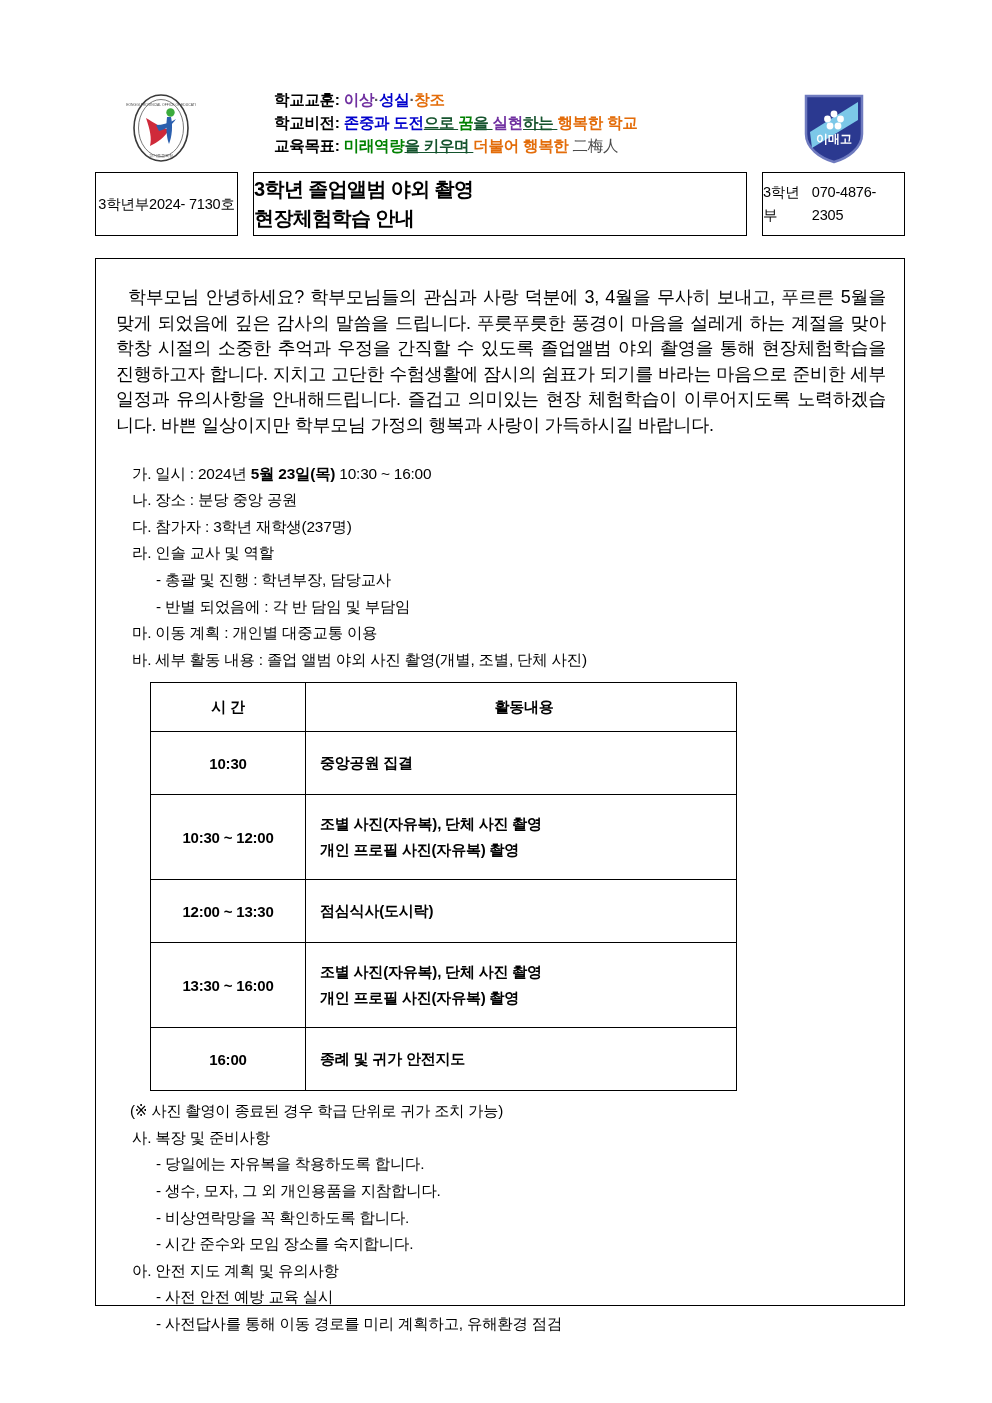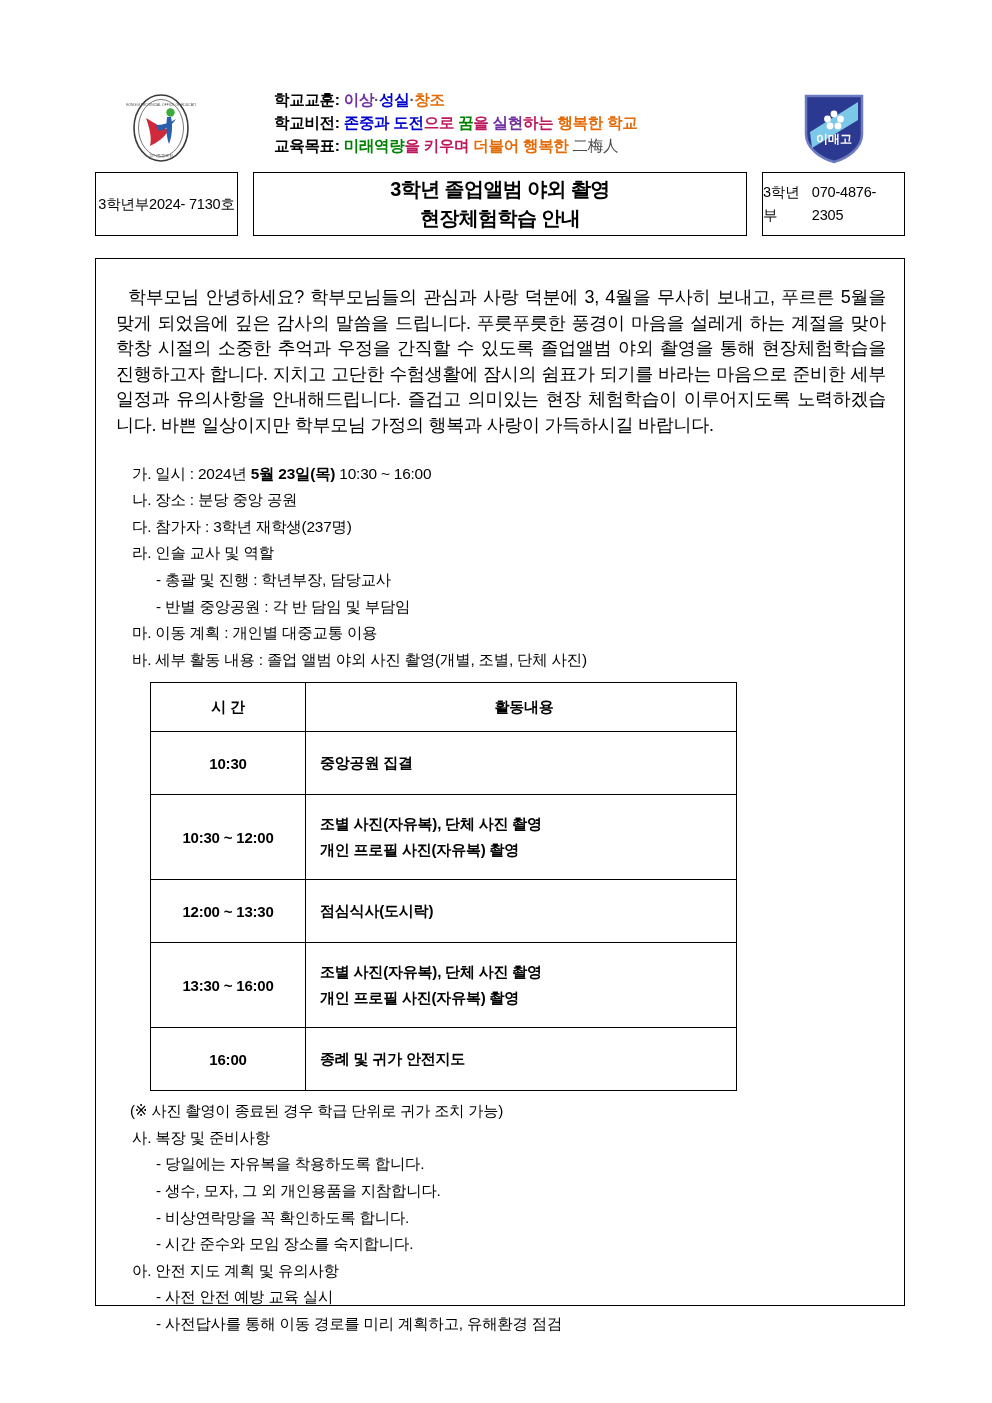--- a/index.html
+++ b/index.html
@@ -39,21 +39,21 @@
     line-height: 23px;
     font-weight: bold;
     letter-spacing: -0.3px;
   }
   .slogan-line { white-space: nowrap; }
   .sl-label { color: #000000; }
   .c-purple { color: #7030A0; }
   .c-blue   { color: #0000CC; }
   .c-green  { color: #008000; }
   .c-orange { color: #E36C09; }
-  .c-black  { color: #be185d; }
+  .c-black  { color: #14532d; text-decoration: underline; }
   .c-gray   { color: #4A4A4A; font-weight: normal; }
   .dotsep { color: #555555; }
 
   
   .title-row {
     position: absolute;
     left: 95px;
     top: 172px;
     width: 810px;
     height: 66px;
@@ -79,21 +79,20 @@
   .title-box {
     position: absolute;
     left: 158px;
     top: 0;
     width: 494px;
     height: 64px;
     border: 1.8px solid #000;
     box-sizing: border-box;
     display: flex;
     flex-direction: column;
-    align-items: center;
     justify-content: center;
     font-weight: bold;
     font-size: 20px;
     line-height: 29px;
     letter-spacing: -0.6px;
   }
 
   
   .main-box {
     position: absolute;
@@ -258,21 +257,21 @@
     <div class="li-1">
       <span>라.</span>
       <span>인솔 교사 및 역할</span>
     </div>
     <div class="li-2">
       <span>-</span>
       <span>총괄 및 진행 : 학년부장, 담당교사</span>
     </div>
     <div class="li-2">
       <span>-</span>
-      <span>반별 중앙공원 : 각 반 담임 및 부담임</span>
+      <span>반별 되었음에 : 각 반 담임 및 부담임</span>
     </div>
     <div class="li-1">
       <span>마.</span>
       <span>이동 계획 : 개인별 대중교통 이용</span>
     </div>
     <div class="li-1">
       <span>바.</span>
       <span>세부 활동 내용 : 졸업 앨범 야외 사진 촬영(개별, 조별, 단체 사진)</span>
     </div>
   </div>

